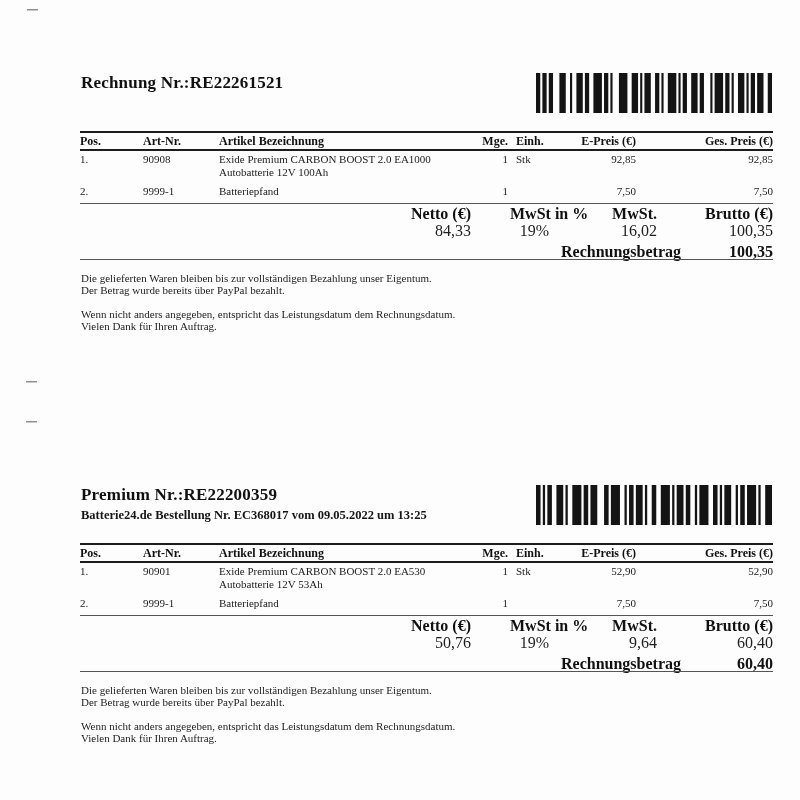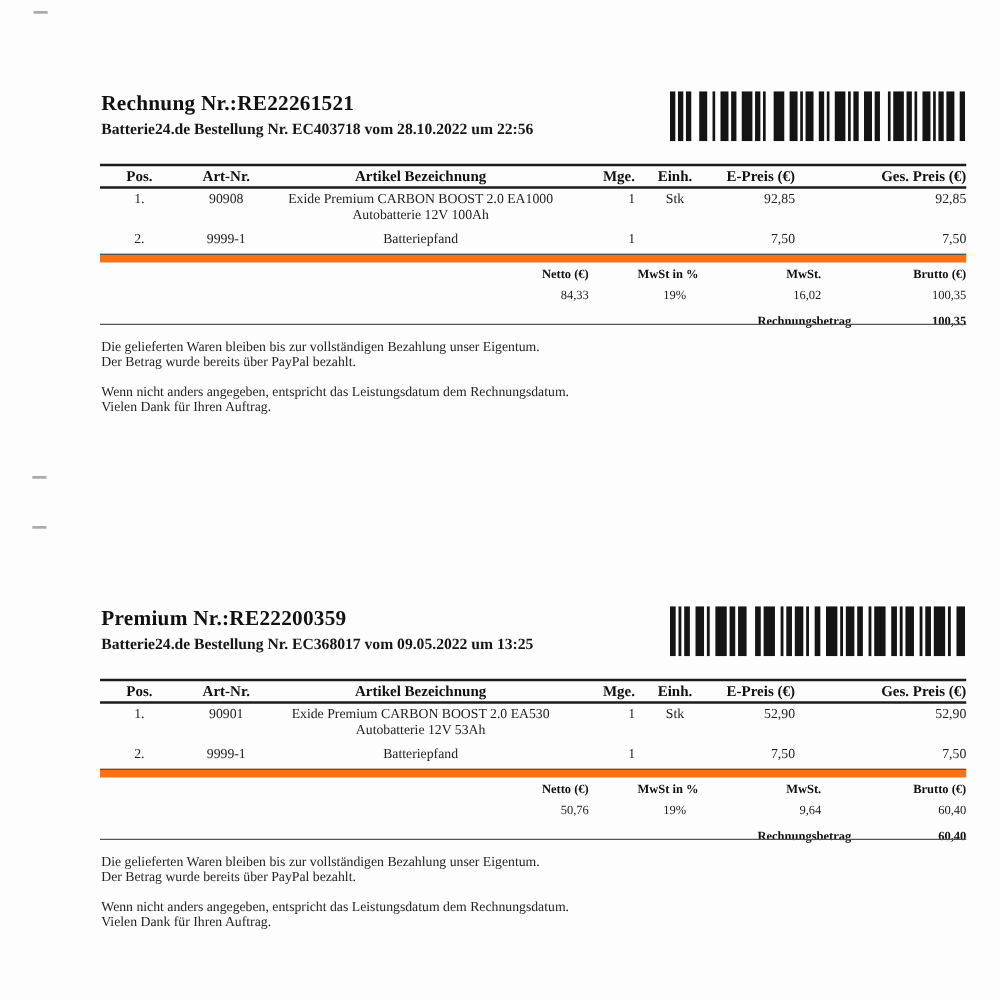--- a/index.html
+++ b/index.html
@@ -51,27 +51,27 @@
   }
   table.items th {
     font-size: 12px; font-weight: 700; color: #111;
     padding: 0; height: 16px; vertical-align: middle; white-space: nowrap;
   }
   table.items td {
     font-size: 11px; color: #222; vertical-align: top;
     padding: 4px 0 1px 0; white-space: nowrap;
   }
   table.items tbody tr.row-last td { padding-top: 5px; padding-bottom: 6px; }
-  .al { text-align: center; }
+  .al { text-align: left; }
   .ar { text-align: right; }
   .name-line { display: block; line-height: 13px; }
 
   .totals {
     position: absolute; left: 64px; top: 131px; width: 693px;
-    border-top: 7px solid #f97316; font-size: 10px;
+    border-top: 1px solid #f97316; font-size: 16px;
   }
   .t-row { display: flex; line-height: 13px; }
   .t-labels { padding-top: 3px; font-weight: 700; color: #111; }
   .t-values { padding-top: 4px; }
   .t-final  { margin-top: 8px; font-weight: 700; color: #111; }
   .t-col { display: inline-block; text-align: right; white-space: nowrap; }
   .t-c1 { width: 391px; } .t-c2 { width: 78px; padding-left: 39px; }
   .t-c3 { width: 108px; } .t-c4 { width: 116px; }
   .t-f1 { width: 601px; } .t-f2 { width: 92px; }
 
@@ -91,21 +91,20 @@
 </style>
 </head>
 <body>
 
 <div class="fold-mark" id="fold-mark-top"></div>
 <div class="fold-mark" id="fold-mark-middle"></div>
 <div class="fold-mark" id="fold-mark-lower"></div>
 
 <section class="invoice" id="invoice-1">
   <div class="inv-title">Rechnung Nr.:RE22261521</div>
-  <div class="inv-subtitle">Batterie24.de Bestellung Nr. EC403718 vom 28.10.2022 um 22:56</div>
   <div class="barcode"><svg width="236" height="40" viewBox="0 0 236 40" xmlns="http://www.w3.org/2000/svg">
         <rect x="0.00" y="0" width="4.25" height="40" fill="#141414"></rect>
         <rect x="6.38" y="0" width="4.25" height="40" fill="#141414"></rect>
         <rect x="12.76" y="0" width="4.25" height="40" fill="#141414"></rect>
         <rect x="23.39" y="0" width="6.38" height="40" fill="#141414"></rect>
         <rect x="34.02" y="0" width="2.13" height="40" fill="#141414"></rect>
         <rect x="40.40" y="0" width="6.38" height="40" fill="#141414"></rect>
         <rect x="48.90" y="0" width="4.25" height="40" fill="#141414"></rect>
         <rect x="57.41" y="0" width="8.50" height="40" fill="#141414"></rect>
         <rect x="68.04" y="0" width="4.25" height="40" fill="#141414"></rect>

